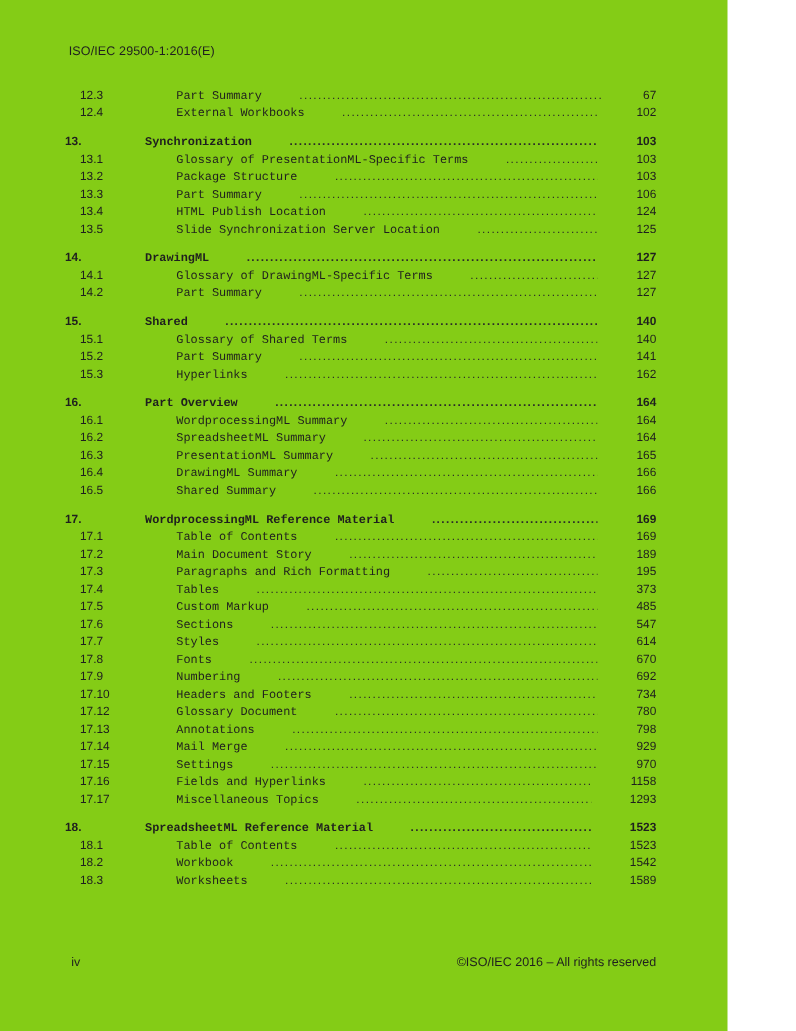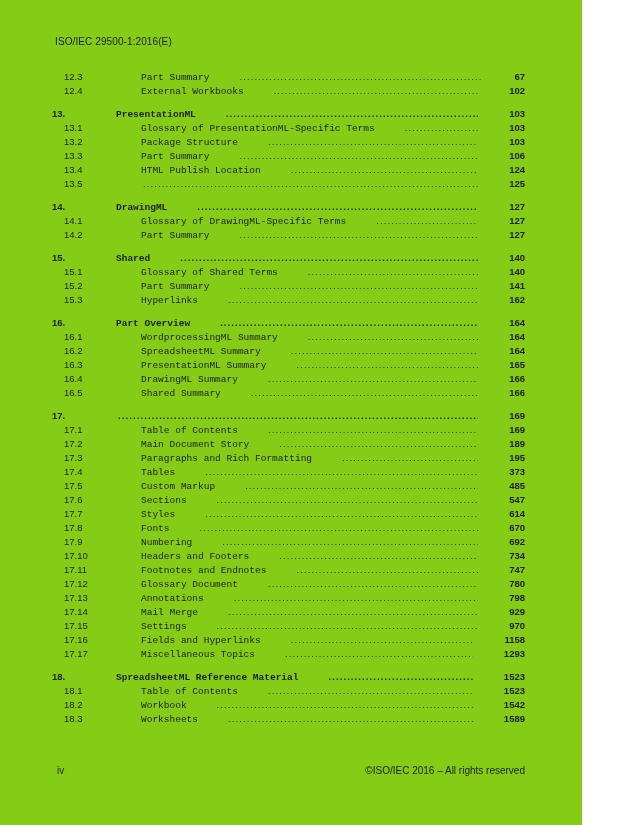--- a/index.html
+++ b/index.html
@@ -49,21 +49,21 @@
     flex: 1 1 auto;
     overflow: hidden;
     white-space: nowrap;
     margin: 0 3px 0 2px;
     color: #2a2a2a;
   }
   .leader::after {
     content: "..........................................................................................................................................................................................................................................................";
     letter-spacing: 1.1px;
   }
-  .pg { flex: 0 0 auto; text-align: right; font-weight: bold; }
+  .pg { flex: 0 0 auto; text-align: right; }
   .doc-footer {
     position: absolute;
     top: 765px;
     left: 57px;
     right: 57px;
     display: flex;
     justify-content: space-between;
     align-items: flex-end;
     font-size: 10px;
     color: #1f1f1f;
@@ -83,21 +83,21 @@
         <span class="pg">67</span>
       </div>
       <div class="toc-row lvl2">
         <span class="num">12.4</span>
         <span class="title">External Workbooks</span>
         <span class="leader"></span>
         <span class="pg">102</span>
       </div>
       <div class="toc-row lvl1">
         <span class="num">13.</span>
-        <span class="title">PresentationML</span>
+        <span class="title">Synchronization</span>
         <span class="leader"></span>
         <span class="pg">103</span>
       </div>
       <div class="toc-row lvl2">
         <span class="num">13.1</span>
         <span class="title">Glossary of PresentationML-Specific Terms</span>
         <span class="leader"></span>
         <span class="pg">103</span>
       </div>
       <div class="toc-row lvl2">
@@ -113,20 +113,21 @@
         <span class="pg">106</span>
       </div>
       <div class="toc-row lvl2">
         <span class="num">13.4</span>
         <span class="title">HTML Publish Location</span>
         <span class="leader"></span>
         <span class="pg">124</span>
       </div>
       <div class="toc-row lvl2">
         <span class="num">13.5</span>
+        <span class="title">Slide Synchronization Server Location</span>
         <span class="leader"></span>
         <span class="pg">125</span>
       </div>
       <div class="toc-row lvl1">
         <span class="num">14.</span>
         <span class="title">DrawingML</span>
         <span class="leader"></span>
         <span class="pg">127</span>
       </div>
       <div class="toc-row lvl2">
@@ -196,20 +197,21 @@
         <span class="pg">166</span>
       </div>
       <div class="toc-row lvl2">
         <span class="num">16.5</span>
         <span class="title">Shared Summary</span>
         <span class="leader"></span>
         <span class="pg">166</span>
       </div>
       <div class="toc-row lvl1">
         <span class="num">17.</span>
+        <span class="title">WordprocessingML Reference Material</span>
         <span class="leader"></span>
         <span class="pg">169</span>
       </div>
       <div class="toc-row lvl2">
         <span class="num">17.1</span>
         <span class="title">Table of Contents</span>
         <span class="leader"></span>
         <span class="pg">169</span>
       </div>
       <div class="toc-row lvl2">
@@ -258,26 +260,20 @@
         <span class="num">17.9</span>
         <span class="title">Numbering</span>
         <span class="leader"></span>
         <span class="pg">692</span>
       </div>
       <div class="toc-row lvl2">
         <span class="num">17.10</span>
         <span class="title">Headers and Footers</span>
         <span class="leader"></span>
         <span class="pg">734</span>
-      </div>
-      <div class="toc-row lvl2">
-        <span class="num">17.11</span>
-        <span class="title">Footnotes and Endnotes</span>
-        <span class="leader"></span>
-        <span class="pg">747</span>
       </div>
       <div class="toc-row lvl2">
         <span class="num">17.12</span>
         <span class="title">Glossary Document</span>
         <span class="leader"></span>
         <span class="pg">780</span>
       </div>
       <div class="toc-row lvl2">
         <span class="num">17.13</span>
         <span class="title">Annotations</span>

